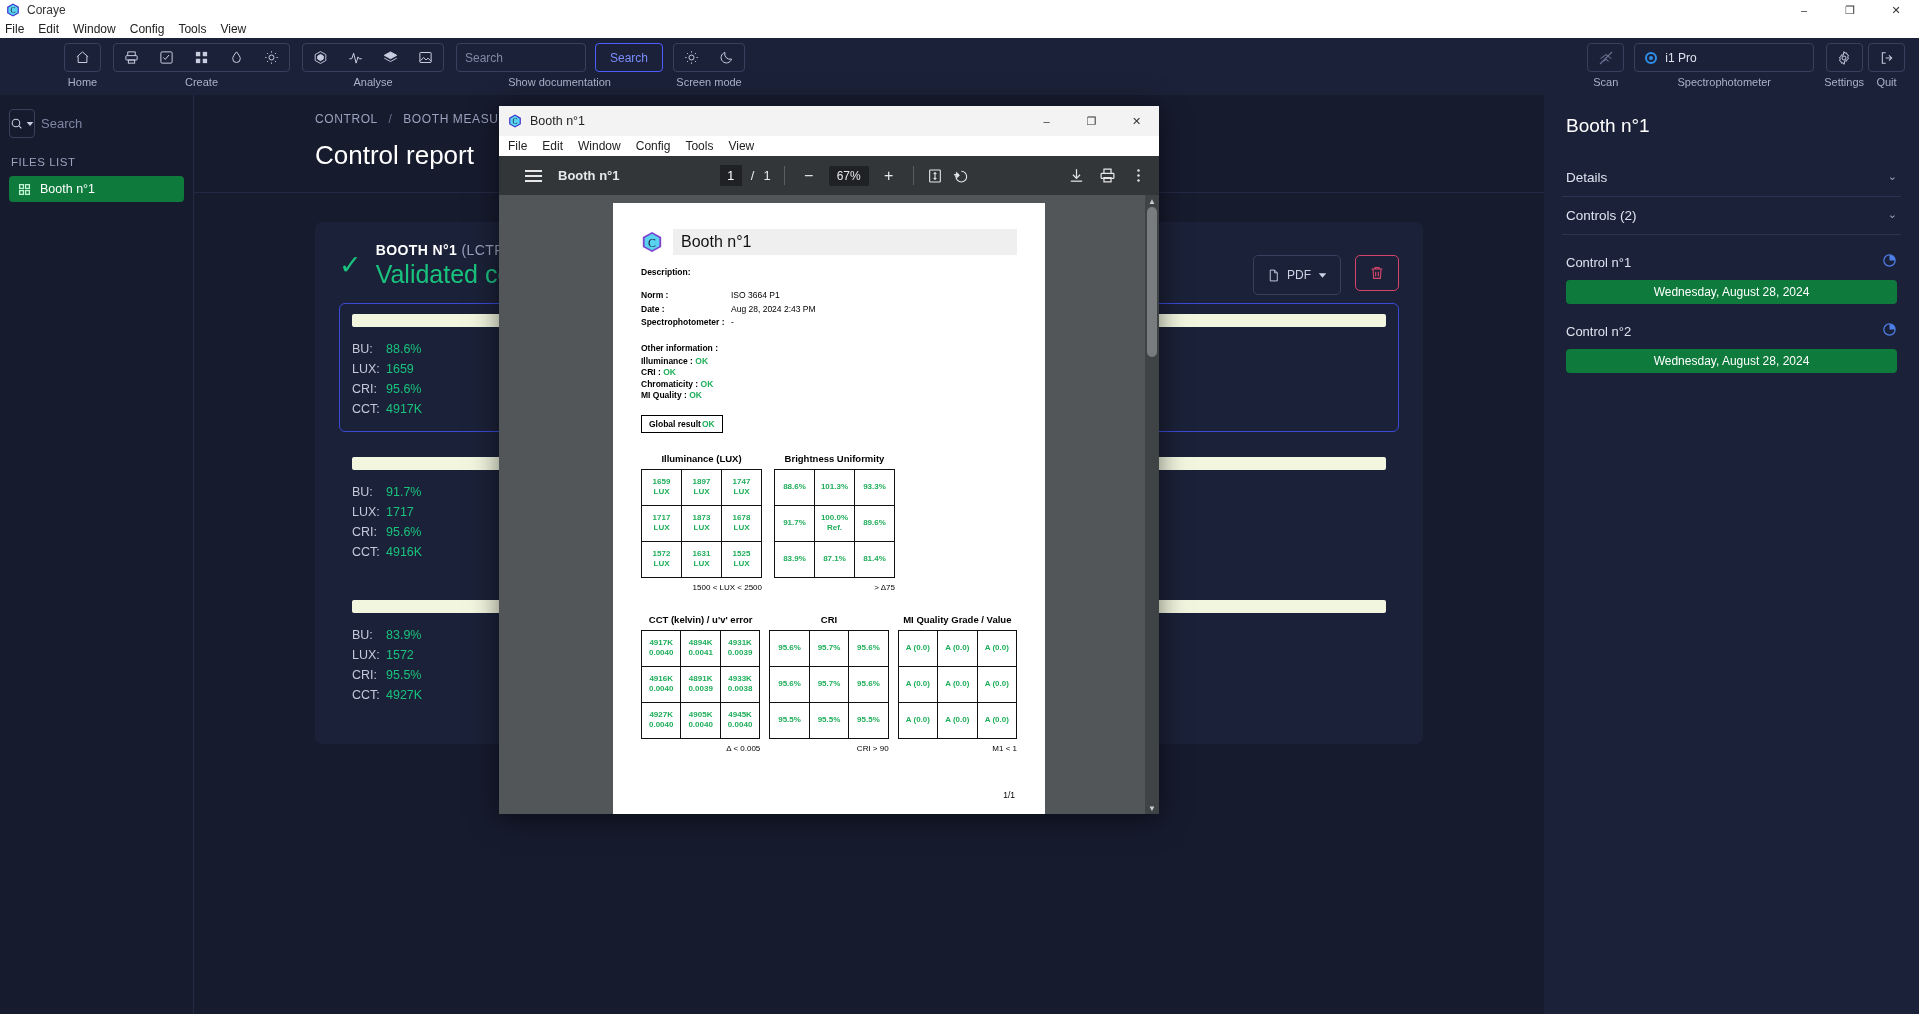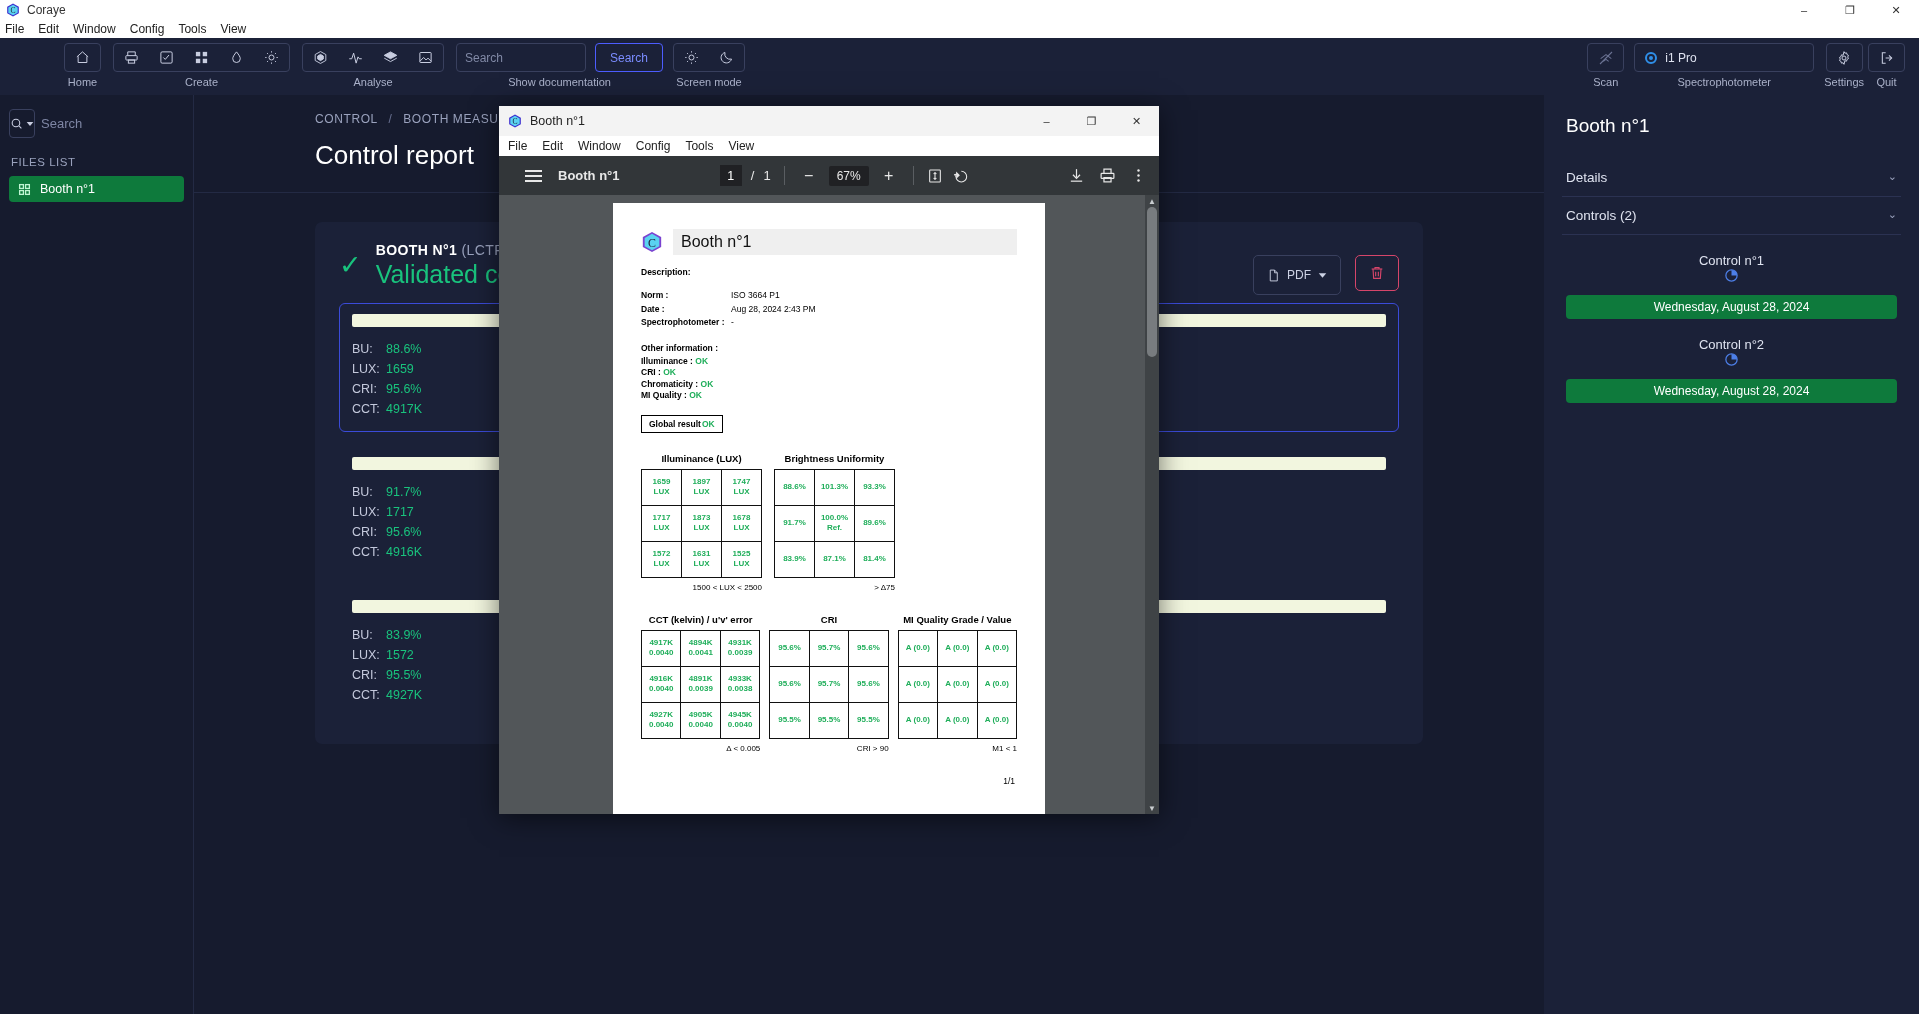--- a/index.html
+++ b/index.html
@@ -123,21 +123,21 @@
   
   .rightpanel{
     width:375px; background:#1b2138; flex-shrink:0; padding:16px 18px 0 18px; overflow:hidden;
   }
   .rp-title{ font-size:19px; color:#ffffff; margin:4px 0 22px 4px; }
   .rp-section{
     display:flex; align-items:flex-start; justify-content:space-between;
     padding:11px 4px; border-bottom:1px solid #2b3252; color:#dfe3f0; font-size:13.5px; cursor:pointer;
   }
   .rp-chev{ color:#9aa2bd; font-size:11px; }
-  .ctrl-row{ display:flex; align-items:center; justify-content:space-between; margin:18px 4px 0 4px;flex-direction:column; }
+  .ctrl-row{ display:flex; align-items:center; justify-content:space-between; margin:18px 4px 0 4px; }
   .ctrl-name{ color:#dfe3f0; font-size:13px; }
   .ctrl-ico{ color:#4d7fe8; font-size:15px; cursor:pointer; }
   .ctrl-date{
     background:#0e7a3c; color:#ffffff; font-size:12px; border-radius:4px;
     padding:5px 0; text-align:center; margin:9px 4px 0 4px;
   }
 
   
   .pdfwin{
     position:absolute; left:499px; top:106px; width:660px; height:708px;
@@ -209,21 +209,21 @@
   .tables-wrap{ display:flex; gap:12px; margin-top:20px; }
   .tbl-col{ }
   .tbl-head{ text-align:center; font-size:9.5px; font-weight:bold; margin-bottom:5px; }
   table.grid{ border-collapse:collapse; }
   table.grid td{
     border:1px solid #111; width:40px; height:36px; text-align:center;
     font-size:8px; font-weight:bold; color:#1fae5a; line-height:10px;
   }
   .note{ font-size:8px; margin-top:5px;text-align:right; }
   .tables-wrap2{ display:flex; gap:9px; margin-top:22px; }
-  .pagenum{ position:absolute; right:30px; bottom:28px; font-size:8.5px; }
+  .pagenum{ position:absolute; right:30px; bottom:14px; font-size:8.5px; }
 </style>
 </head>
 <body>
 
 <div class="os-titlebar">
   <svg class="logo" viewBox="0 0 24 24">
     <polygon points="12,1 22,6.5 22,17.5 12,23 2,17.5 2,6.5" fill="#3b2fd0"></polygon>
     <polygon points="12,3 20,7.5 20,16.5 12,21 4,16.5 4,7.5" fill="#5ad3f0"></polygon>
     <text x="12" y="17" font-size="13" font-family="Liberation Serif, serif" text-anchor="middle" fill="#1a1a3a">C</text>
   </svg>

